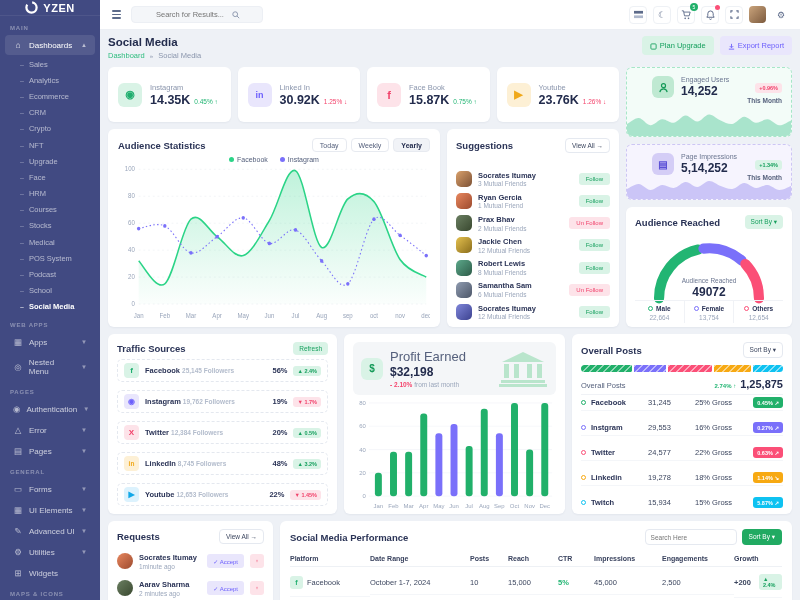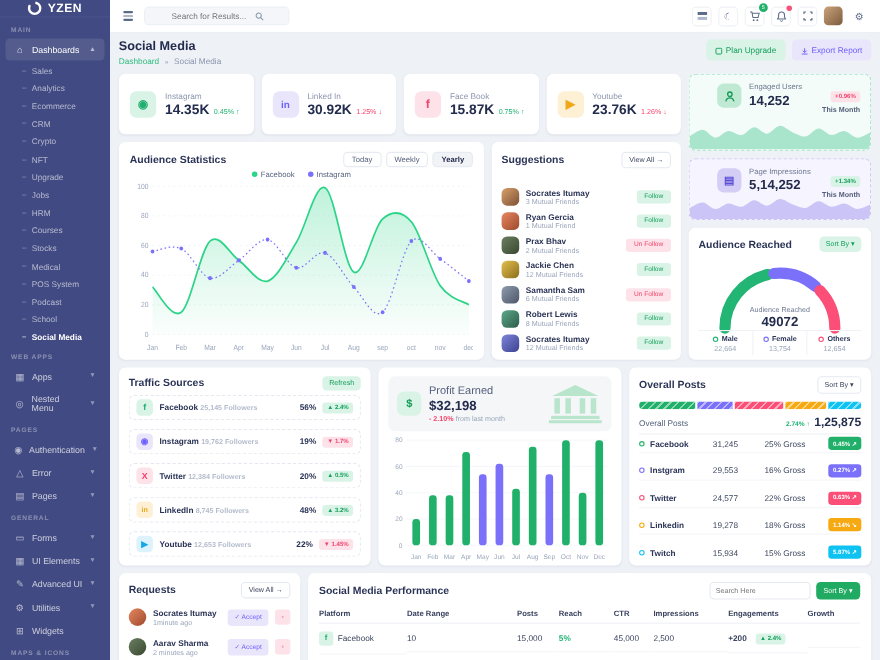--- a/index.html
+++ b/index.html
@@ -107,21 +107,21 @@
   .t-list{flex:1;display:flex;flex-direction:column;justify-content:space-between;}
   .t-row{border:1px dashed #e4e8ef;border-radius:5px;display:flex;align-items:center;gap:6px;padding:3px 6px;}
   .t-tile{width:15px;height:15px;border-radius:4px;display:flex;align-items:center;justify-content:center;font-size:8px;font-weight:bold;flex-shrink:0;}
   .t-name{font-size:7.5px;font-weight:bold;color:#2a3356;}
   .t-fol{font-size:6.5px;color:#b3bccc;margin-left:2px;}
   .t-share{margin-left:auto;font-size:7.5px;font-weight:bold;color:#2a3356;}
   .t-badge{font-size:5.5px;border-radius:3px;padding:2px 4px;font-weight:bold;min-width:26px;text-align:center;}
   
   .profit-panel{width:221px;flex-shrink:0;display:flex;flex-direction:column;padding:8px 9px 2px 9px;}
   .profit-head{background:#f4f6f8;border-radius:6px;display:flex;align-items:center;gap:7px;padding:7px 8px;}
-  .p-title{font-size:10px;color:#55607c;}
+  .p-title{font-size:13px;color:#55607c;}
   .p-val{font-size:12px;font-weight:bold;color:#232c4d;margin-top:1px;}
   .p-sub{font-size:6.5px;color:#9aa6bb;margin-top:2px;}
   .p-sub b{color:#f4456d;}
   .profit-chart{flex:1;min-height:0;}
   
   .posts-panel{flex:1;display:flex;flex-direction:column;padding:8px 9px 4px 9px;min-width:0;}
   .posts-head{display:flex;justify-content:space-between;align-items:center;}
   .sort-outline{border:1px solid #e5e9f0;background:#fff;color:#3c465f;border-radius:4px;font-size:6.5px;padding:3px 6px;cursor:pointer;}
   .stripes{display:flex;height:7px;border-radius:4px;overflow:hidden;gap:2px;margin-top:7px;}
   .stripes div{background-image:repeating-linear-gradient(135deg,rgba(255,255,255,.5) 0 1.5px,transparent 1.5px 5px);}
@@ -201,21 +201,21 @@
         <div class="child-item">
           <span class="dash">–</span>
           <span>NFT</span>
         </div>
         <div class="child-item">
           <span class="dash">–</span>
           <span>Upgrade</span>
         </div>
         <div class="child-item">
           <span class="dash">–</span>
-          <span>Jobs</span>
+          <span>Face</span>
         </div>
         <div class="child-item">
           <span class="dash">–</span>
           <span>HRM</span>
         </div>
         <div class="child-item">
           <span class="dash">–</span>
           <span>Courses</span>
         </div>
         <div class="child-item">
@@ -513,34 +513,34 @@
                   </div>
                   <div class="sugg-row">
                     <div class="avatar-c" style="background: linear-gradient(135deg, rgb(228, 192, 78), rgb(138, 109, 28));"></div>
                     <div>
                       <div class="sg-name">Jackie Chen</div>
                       <div class="sg-sub">12 Mutual Friends</div>
                     </div>
                     <button class="pill pill-follow">Follow</button>
                   </div>
                   <div class="sugg-row">
+                    <div class="avatar-c" style="background: linear-gradient(135deg, rgb(92, 168, 138), rgb(46, 92, 73));"></div>
+                    <div>
+                      <div class="sg-name">Robert Lewis</div>
+                      <div class="sg-sub">8 Mutual Friends</div>
+                    </div>
+                    <button class="pill pill-follow">Follow</button>
+                  </div>
+                  <div class="sugg-row">
                     <div class="avatar-c" style="background: linear-gradient(135deg, rgb(143, 155, 176), rgb(76, 86, 104));"></div>
                     <div>
                       <div class="sg-name">Samantha Sam</div>
                       <div class="sg-sub">6 Mutual Friends</div>
                     </div>
                     <button class="pill pill-unfollow">Un Follow</button>
-                  </div>
-                  <div class="sugg-row">
-                    <div class="avatar-c" style="background: linear-gradient(135deg, rgb(92, 168, 138), rgb(46, 92, 73));"></div>
-                    <div>
-                      <div class="sg-name">Robert Lewis</div>
-                      <div class="sg-sub">8 Mutual Friends</div>
-                    </div>
-                    <button class="pill pill-follow">Follow</button>
                   </div>
                   <div class="sugg-row">
                     <div class="avatar-c" style="background: linear-gradient(135deg, rgb(127, 134, 217), rgb(60, 66, 144));"></div>
                     <div>
                       <div class="sg-name">Socrates Itumay</div>
                       <div class="sg-sub">12 Mutual Friends</div>
                     </div>
                     <button class="pill pill-follow">Follow</button>
                   </div>
                 </div>
@@ -837,20 +837,21 @@
               <div class="th">Posts</div>
               <div class="th">Reach</div>
               <div class="th">CTR</div>
               <div class="th">Impressions</div>
               <div class="th">Engagements</div>
               <div class="th">Growth</div>
               <div class="td">
                 <span class="pt-tile" style="background: rgb(217, 243, 230); color: rgb(31, 174, 110);">f</span>
                 <span>Facebook</span>
               </div>
+              <div class="td">October 1-7, 2024</div>
               <div class="td">10</div>
               <div class="td">15,000</div>
               <div class="td ctr">5%</div>
               <div class="td">45,000</div>
               <div class="td">2,500</div>
               <div class="td">
                 <b>+200</b>
                 <span class="gr-badge bdg-green">▲ 2.4%</span>
               </div>
               <div class="td"></div>

